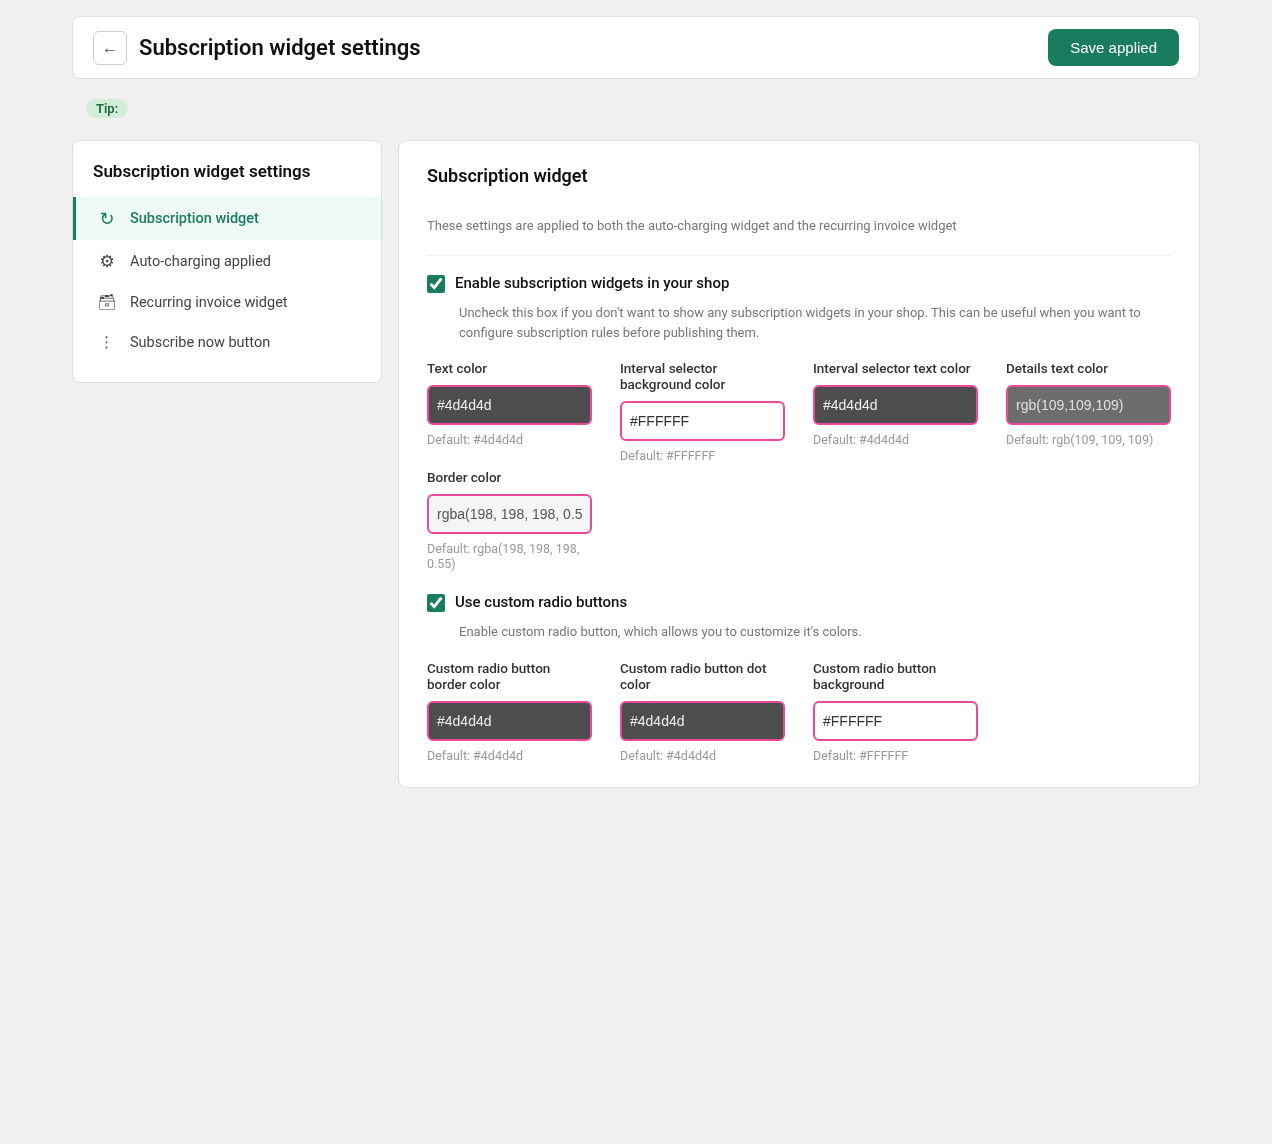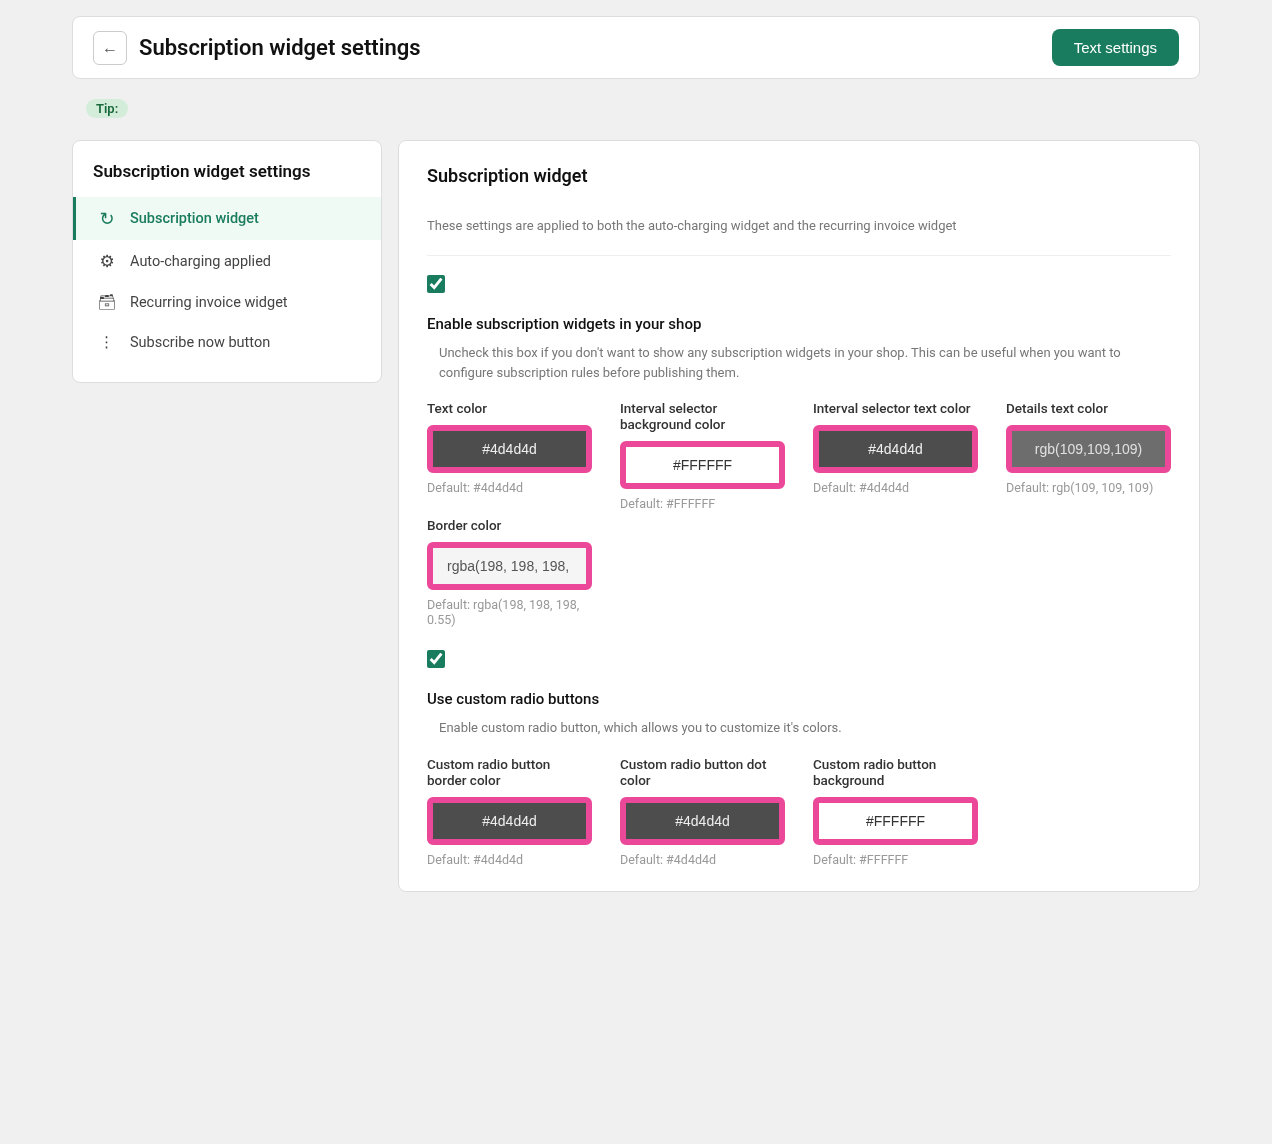--- a/index.html
+++ b/index.html
@@ -148,41 +148,40 @@
     }
     .divider {
       height: 1px;
       background: #eee;
       margin: 18px 0;
     }
     
     .checkbox-row {
       display: flex;
       align-items: flex-start;
-      gap: 22px;
+      gap: 10px;
       margin-bottom: 10px;
-      flex-direction: column;
     }
     .checkbox-row input[type="checkbox"] {
       width: 18px;
       height: 18px;
       margin-top: 1px;
       accent-color: #1a7c5e;
       flex-shrink: 0;
       cursor: pointer;
     }
     .checkbox-label {
       font-size: 15px;
       font-weight: 500;
       color: #111;
     }
     .checkbox-desc {
       font-size: 13px;
       color: #777;
-      margin-left: 12px;
+      margin-left: 32px;
       margin-bottom: 18px;
       line-height: 1.5;
     }
     
     .fields-grid {
       display: grid;
       grid-template-columns: 1fr 1fr 1fr 1fr;
       gap: 6px 28px;
     }
     .field-group {
@@ -191,28 +190,27 @@
       gap: 4px;
     }
     .field-label {
       font-size: 13.5px;
       font-weight: 500;
       color: #333;
       margin-bottom: 5px;
     }
     .color-input {
       width: 100%;
-      padding: 10px 14px;
-      border: 6px solid #ec4899;
+      padding: 10px 8px;
+      border: 2px solid #ec4899;
       border-radius: 6px;
       font-size: 14px;
       color: #eee;
       background: #4d4d4d;
       outline: none;
-      text-align: center;
     }
     .color-input.light {
       background: #fff;
       color: #333;
     }
     .color-input.light-gray {
       background: #f5f5f5;
       color: #555;
     }
     .field-default {
@@ -227,21 +225,21 @@
 </head>
 <body>
 
 <div class="page-wrapper">
 
   <div class="header">
     <div class="header-left">
       <button class="back-button">←</button>
       <span class="page-title">Subscription widget settings</span>
     </div>
-    <button class="save-btn">Text settings</button>
+    <button class="save-btn">Save applied</button>
   </div>
 
   <div class="tip-bar">
     <span class="tip-badge">Tip:</span>
   </div>
 
   <div class="content-layout">
 
     <div class="sidebar">
       <div class="sidebar-title">Subscription widget settings</div>

